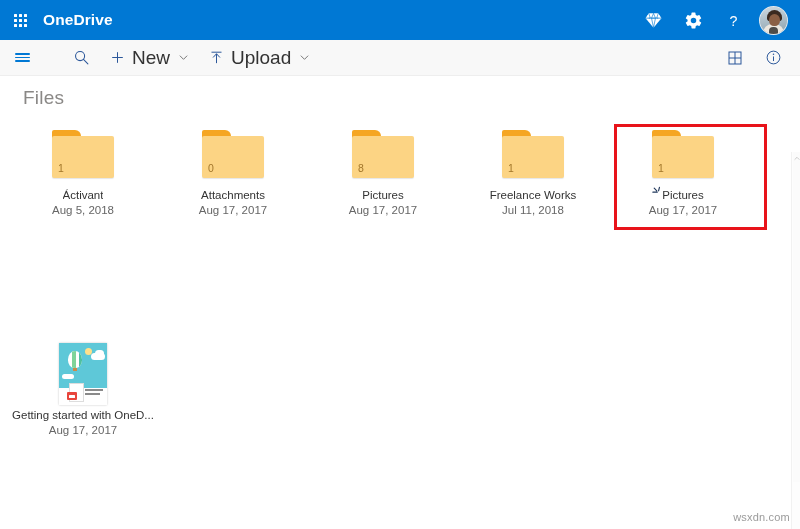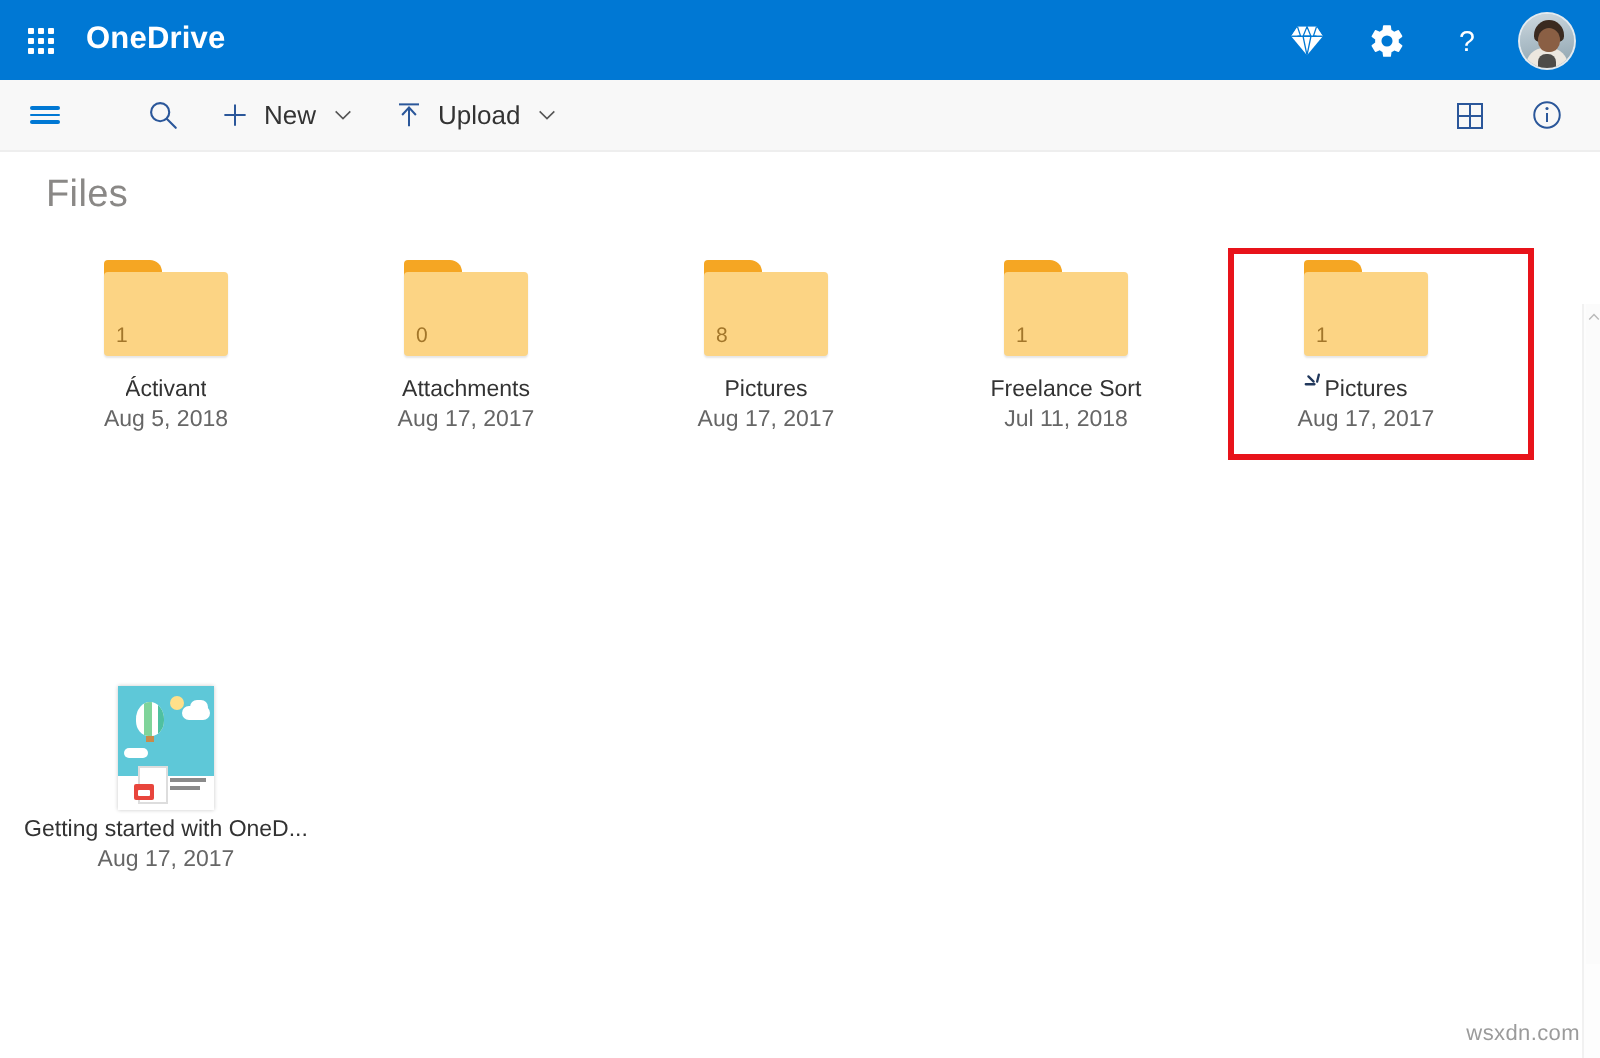--- a/index.html
+++ b/index.html
@@ -176,21 +176,21 @@
     color: #333333;
     font-size: 13px;
     white-space: nowrap;
   }
   .cmd-item .glyph {
     display: flex;
     align-items: center;
     justify-content: center;
     margin-right: 7px;
   }
-  .cmd-label { color: #333; font-size: 13px; }
+  .cmd-label { color: #333; font-size: 19px; }
   .chev {
     margin-left: 8px;
     display: flex;
     align-items: center;
   }
   .cmd-right {
     margin-left: auto;
     display: flex;
     align-items: center;
     height: 36px;
@@ -690,21 +690,21 @@
       </div>
 
       <div class="tile">
         <div class="tile-thumb">
           <div class="folder">
             <div class="tab"></div>
               <div class="body"></div>
             <div class="count">1</div>
           </div>
         </div>
-        <div class="tile-name">Freelance Sort</div>
+        <div class="tile-name">Freelance Works</div>
         <div class="tile-date">Jul 11, 2018</div>
       </div>
 
 
       <div class="tile">
         <div class="tile-thumb">
           <div class="folder">
             <div class="tab"></div>
               <div class="body"></div>
             <div class="count">1</div>

